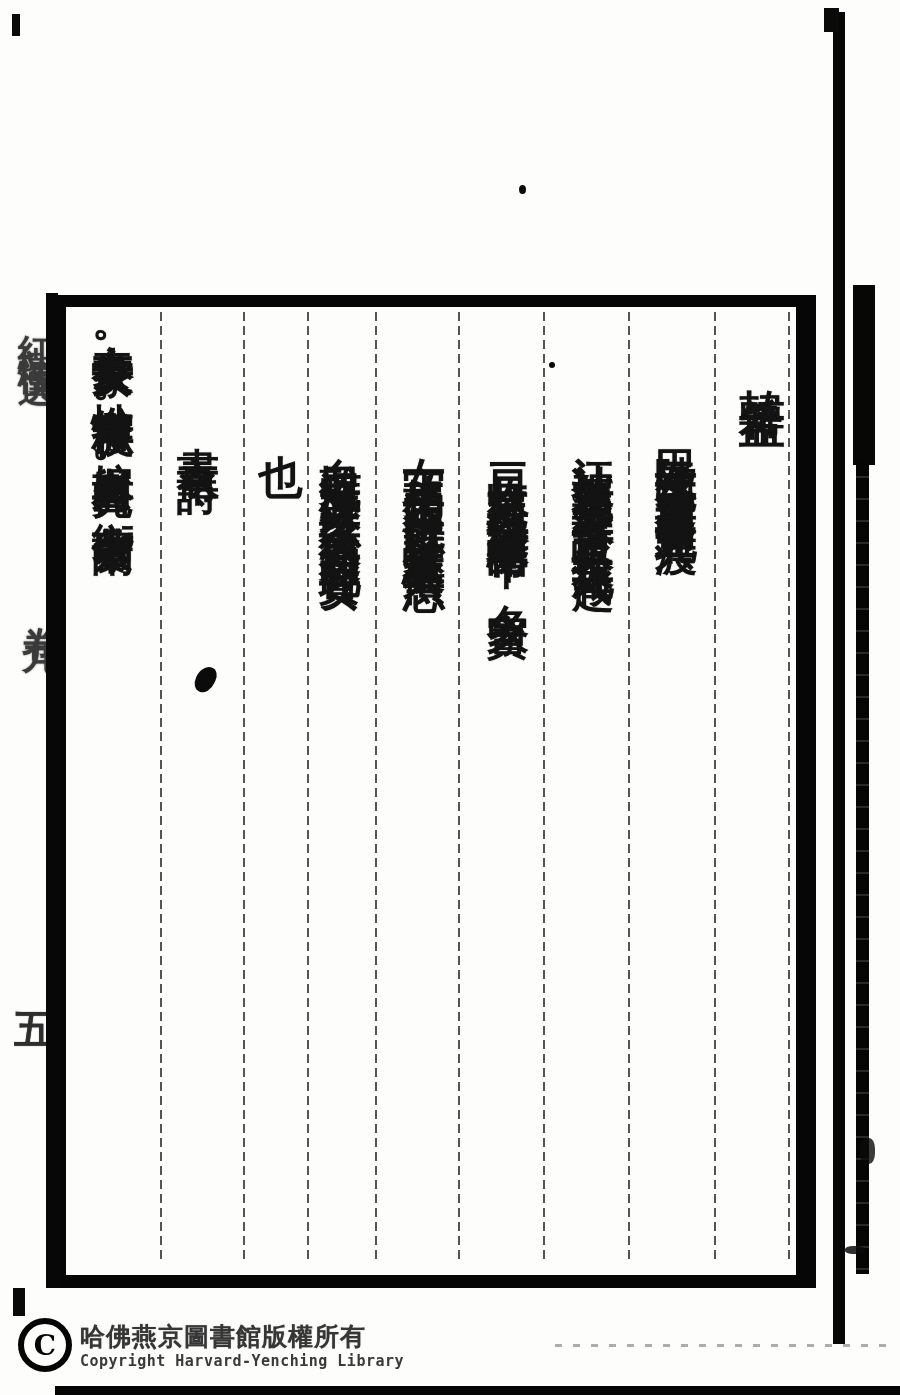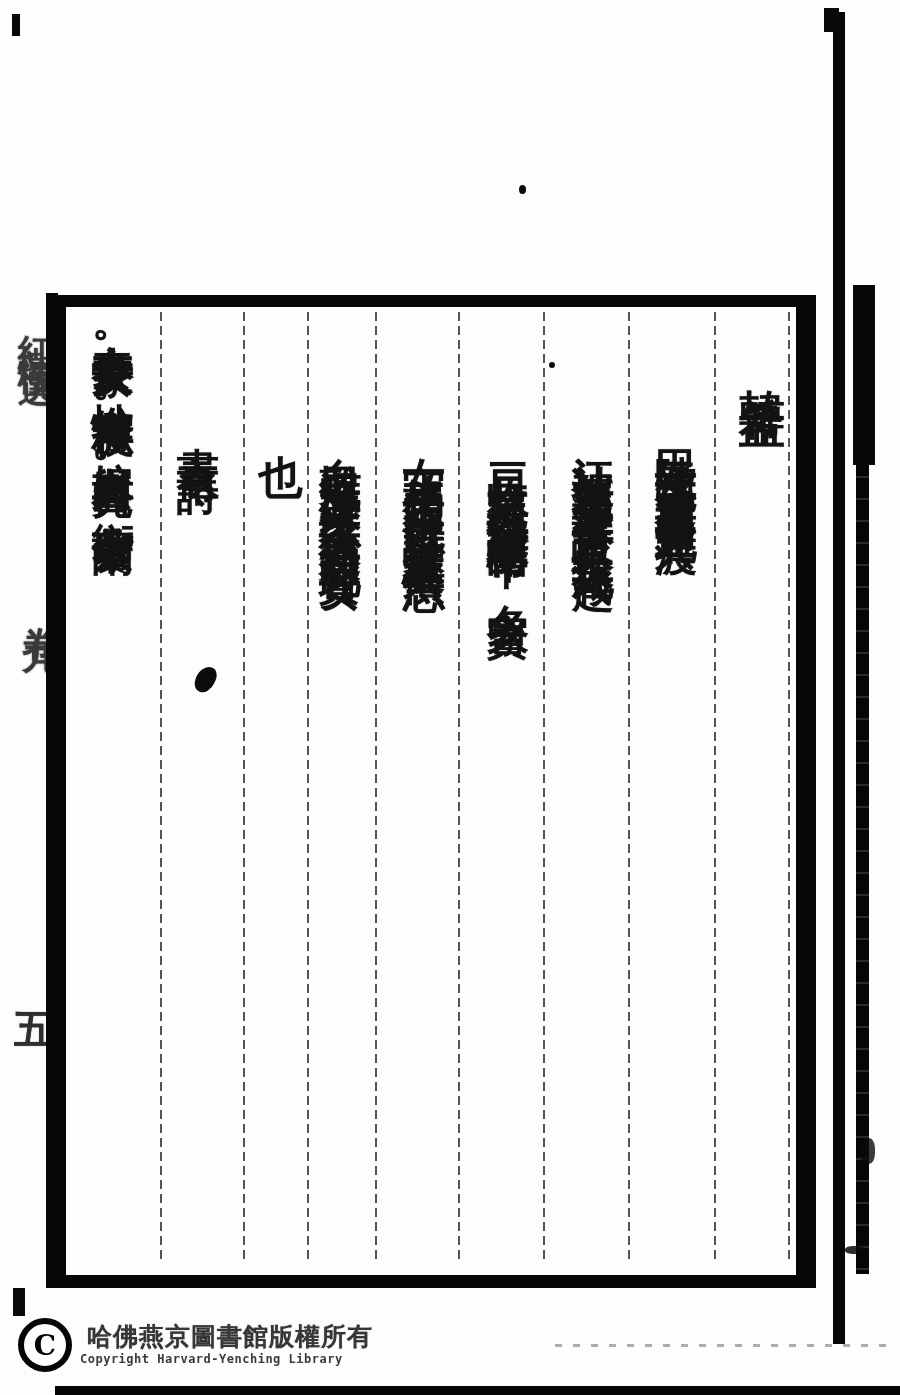--- a/index.html
+++ b/index.html
@@ -49,26 +49,26 @@
   }
   
   .stamp-circle{
     position:absolute;left:18px;top:1318px;width:42px;height:42px;
     border:6px solid #050505;border-radius:50%;
     display:flex;align-items:center;justify-content:center;
     font-weight:700;font-size:28px;color:#050505;
     font-family:"DejaVu Serif","Liberation Serif",serif;
   }
   .stamp-cn{
-    position:absolute;left:87px;top:1320px;font-size:25px;font-weight:700;
+    position:absolute;left:80px;top:1320px;font-size:25px;font-weight:700;
     color:#1b1b1b;letter-spacing:1px;opacity:.88;white-space:nowrap;
     text-shadow:0 0 1px rgba(0,0,0,.6);
   }
   .stamp-en{
-    position:absolute;left:80px;top:1352px;font-size:12px;font-weight:700;
+    position:absolute;left:80px;top:1352px;font-size:15px;font-weight:700;
     font-family:"DejaVu Sans Mono","Liberation Mono",monospace;
     color:#262626;letter-spacing:.5px;opacity:.9;white-space:nowrap;
   }
   
   .speck{position:absolute;background:#0a0a0a;}
   .blob{
     position:absolute;left:130px;top:359px;width:19px;height:27px;
     background:#0b0b0b;border-radius:60% 40% 55% 45%;transform:rotate(24deg);
   }
   .dashline{

